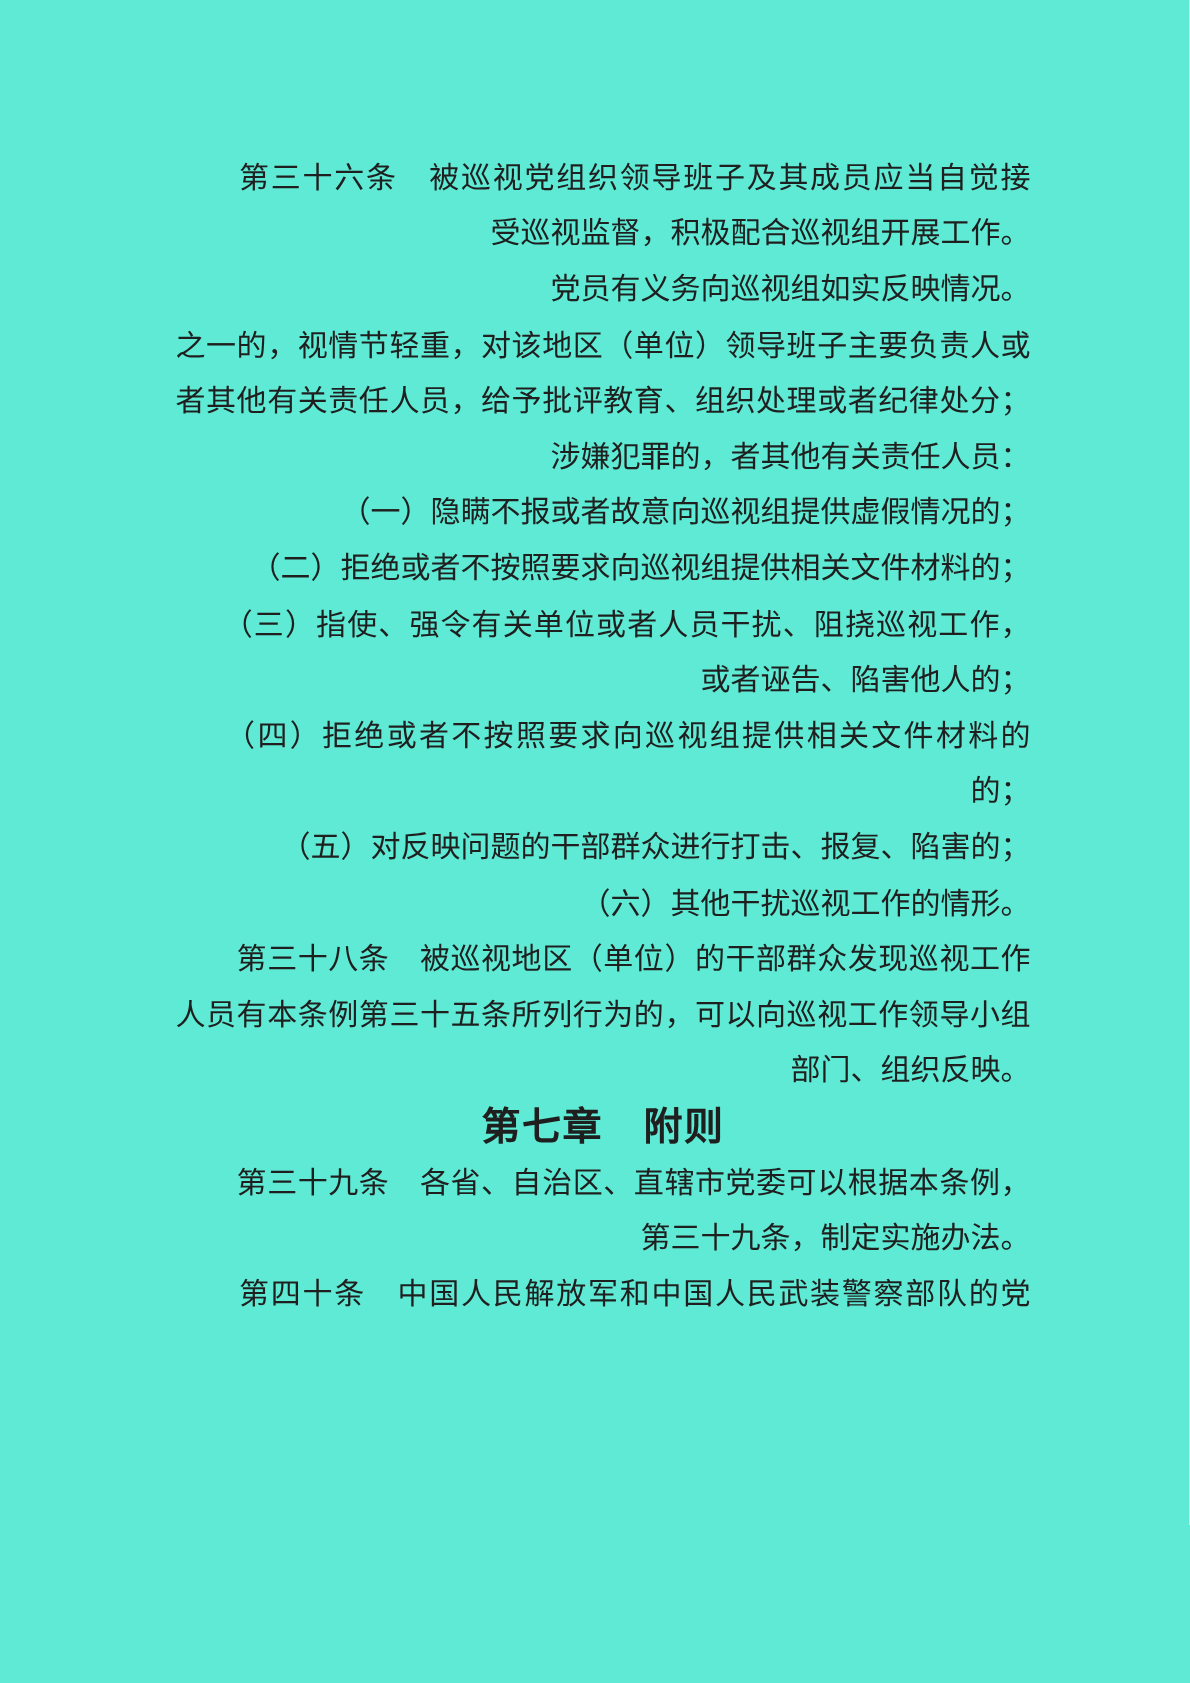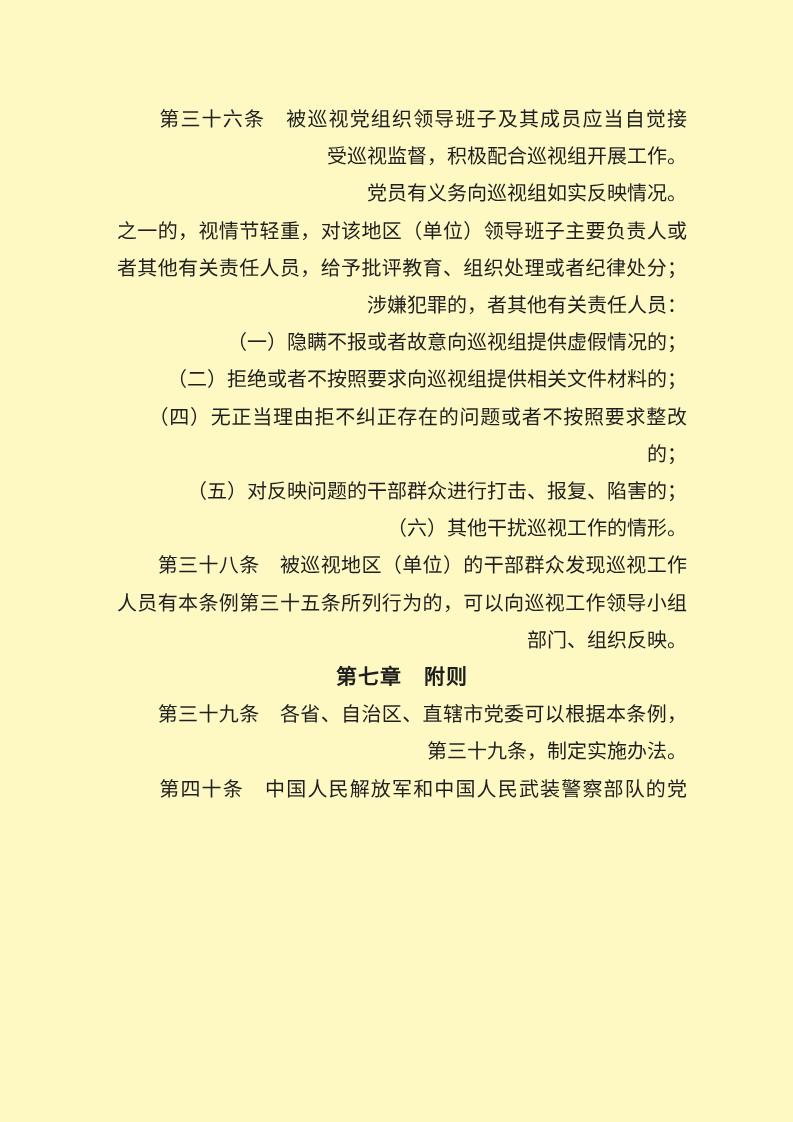--- a/index.html
+++ b/index.html
@@ -4,21 +4,21 @@
 <style>
   html, body {
     margin: 0;
     padding: 0;
     background: #ffffff;
   }
   .canvas {
     position: relative;
     width: 793px;
     height: 1122px;
-    background: #fef9c3;
+    background: #5eead4;
     overflow: hidden;
   }
   .page-text {
     position: absolute;
     left: 117px;
     top: 101px;
     width: 570px;
     color: #1f1f1f;
     font-family: "Liberation Serif", "DejaVu Serif", serif;
     font-size: 20px;
@@ -36,21 +36,21 @@
   
   .line.fill {
     text-align: justify;
     text-align-last: justify;
     text-justify: inter-character;
   }
   .block.heading .line {
     text-align: right;
     text-align-last: center;
     font-weight: 700;
-    font-size: 21px;
+    font-size: 26px;
     letter-spacing: 1px;
   }
 </style>
 </head>
 <body>
 
 <div class="canvas">
   <div class="page-text" style="color: rgb(31, 31, 31);">
       <div class="block paragraph">
         <div class="line fill">　　第三十六条　被巡视党组织领导班子及其成员应当自觉接</div>
@@ -64,21 +64,25 @@
         <div class="line fill">者其他有关责任人员，给予批评教育、组织处理或者纪律处分；</div>
         <div class="line">涉嫌犯罪的，者其他有关责任人员：</div>
       </div>
       <div class="block paragraph">
         <div class="line">　　（一）隐瞒不报或者故意向巡视组提供虚假情况的；</div>
       </div>
       <div class="block paragraph">
         <div class="line">　　（二）拒绝或者不按照要求向巡视组提供相关文件材料的；</div>
       </div>
       <div class="block paragraph">
-        <div class="line fill">　　（四）无正当理由拒不纠正存在的问题或者不按照要求整改</div>
+        <div class="line fill">　　（三）指使、强令有关单位或者人员干扰、阻挠巡视工作，</div>
+        <div class="line">或者诬告、陷害他人的；</div>
+      </div>
+      <div class="block paragraph">
+        <div class="line fill">　　（四）拒绝或者不按照要求向巡视组提供相关文件材料的</div>
         <div class="line">的；</div>
       </div>
       <div class="block paragraph">
         <div class="line">　　（五）对反映问题的干部群众进行打击、报复、陷害的；</div>
       </div>
       <div class="block paragraph">
         <div class="line">　　（六）其他干扰巡视工作的情形。</div>
       </div>
       <div class="block paragraph">
         <div class="line fill">　　第三十八条　被巡视地区（单位）的干部群众发现巡视工作</div>

